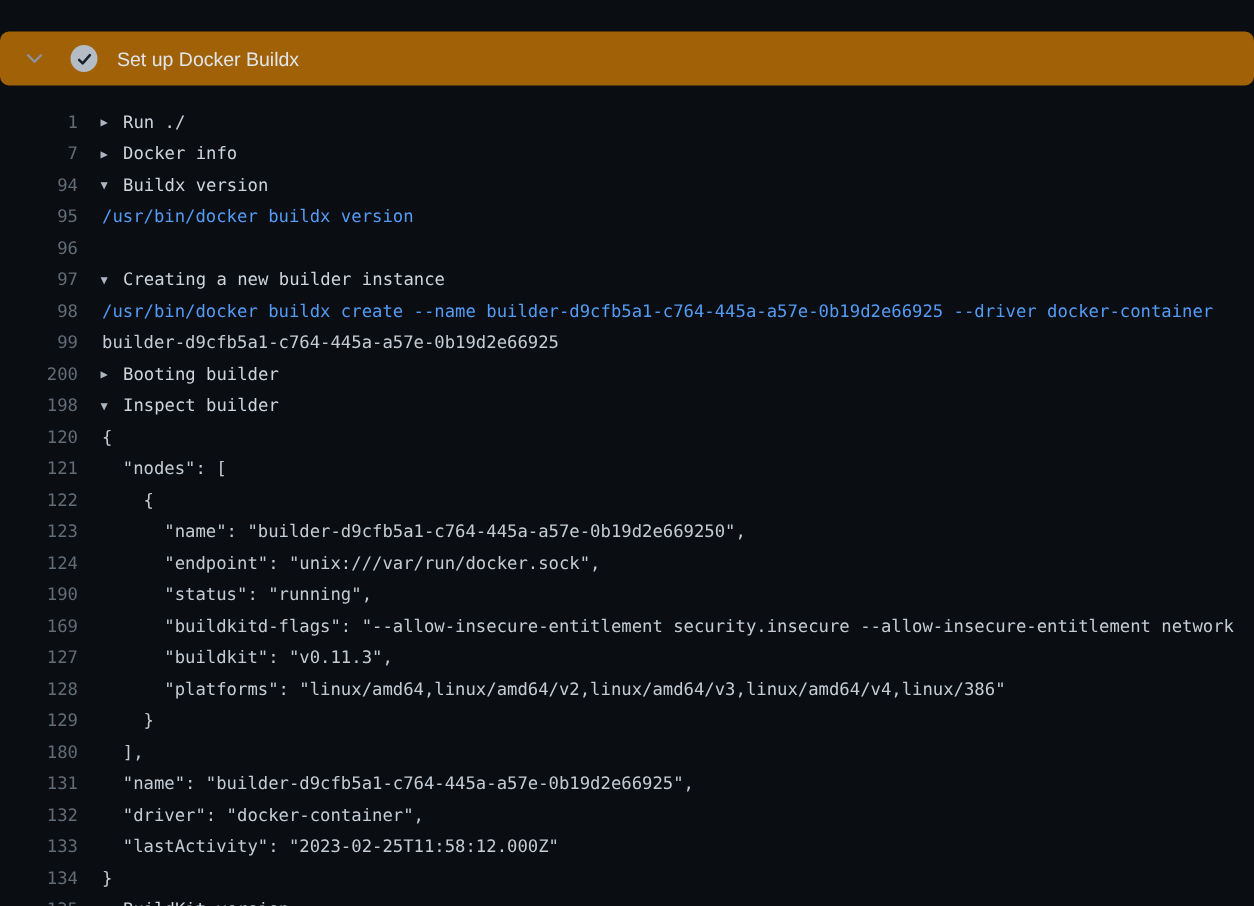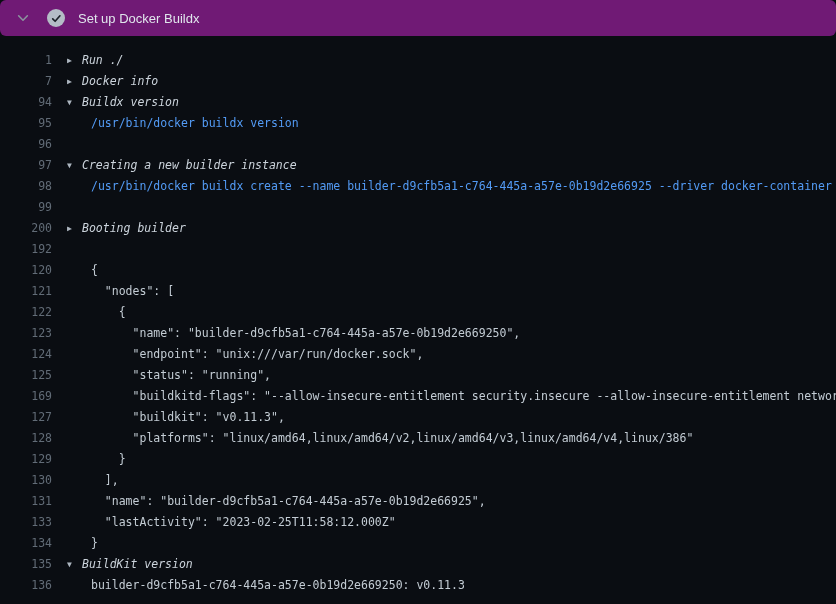--- a/index.html
+++ b/index.html
@@ -3,23 +3,23 @@
 <meta charset="utf-8">
 <style>
   html,body{margin:0;padding:0;}
   body{
     width:836px;height:604px;
     background:#0a0d12;
     overflow:hidden;
     font-family:"DejaVu Sans Mono",monospace;
   }
   .step-header{
-    margin-top:0;
+    margin-top:21px;
     height:36px;
-    background:#701a75;
+    background:#a16207;
     border-radius:6px;
     display:flex;
     align-items:center;
     padding:0 16px;
     box-sizing:border-box;
     cursor:pointer;
   }
   .chev{display:flex;align-items:center;margin-right:17px;}
   .check{
     width:18px;height:18px;border-radius:50%;
@@ -43,22 +43,22 @@
     line-height:21px;
     white-space:pre;
     overflow:hidden;
   }
   .ln{
     width:52px;flex:none;
     text-align:right;
     color:#626c77;
     cursor:pointer;
   }
-  .ct{margin-left:39px;white-space:pre;}
-  .ct.group{margin-left:15px;color:#ccd4dc;cursor:pointer;font-style:italic;}
+  .ct{margin-left:16px;white-space:pre;}
+  .ct.group{margin-left:15px;color:#ccd4dc;cursor:pointer;}
   .arrow{
     display:inline-block;
     width:15px;
     font-size:8px;
     color:#adb6c0;
     vertical-align:1px;
   }
   .ct.command{color:#539bf5;}
   .ct.output{color:#c3ccd4;}
 </style>
@@ -80,32 +80,33 @@
 </div>
 
 <div class="log">
     <div class="row"><span class="ln">1</span><span class="ct group"><span class="arrow">▶</span><span>Run ./</span></span></div>
     <div class="row"><span class="ln">7</span><span class="ct group"><span class="arrow">▶</span><span>Docker info</span></span></div>
     <div class="row"><span class="ln">94</span><span class="ct group"><span class="arrow">▼</span><span>Buildx version</span></span></div>
     <div class="row"><span class="ln">95</span><span class="ct command">/usr/bin/docker buildx version</span></div>
     <div class="row"><span class="ln">96</span></div>
     <div class="row"><span class="ln">97</span><span class="ct group"><span class="arrow">▼</span><span>Creating a new builder instance</span></span></div>
     <div class="row"><span class="ln">98</span><span class="ct command">/usr/bin/docker buildx create --name builder-d9cfb5a1-c764-445a-a57e-0b19d2e66925 --driver docker-container</span></div>
-    <div class="row"><span class="ln">99</span></div>
+    <div class="row"><span class="ln">99</span><span class="ct output">builder-d9cfb5a1-c764-445a-a57e-0b19d2e66925</span></div>
     <div class="row"><span class="ln">200</span><span class="ct group"><span class="arrow">▶</span><span>Booting builder</span></span></div>
-    <div class="row"><span class="ln">192</span></div>
+    <div class="row"><span class="ln">198</span><span class="ct group"><span class="arrow">▼</span><span>Inspect builder</span></span></div>
     <div class="row"><span class="ln">120</span><span class="ct output">{</span></div>
     <div class="row"><span class="ln">121</span><span class="ct output">  "nodes": [</span></div>
     <div class="row"><span class="ln">122</span><span class="ct output">    {</span></div>
     <div class="row"><span class="ln">123</span><span class="ct output">      "name": "builder-d9cfb5a1-c764-445a-a57e-0b19d2e669250",</span></div>
     <div class="row"><span class="ln">124</span><span class="ct output">      "endpoint": "unix:///var/run/docker.sock",</span></div>
-    <div class="row"><span class="ln">125</span><span class="ct output">      "status": "running",</span></div>
+    <div class="row"><span class="ln">190</span><span class="ct output">      "status": "running",</span></div>
     <div class="row"><span class="ln">169</span><span class="ct output">      "buildkitd-flags": "--allow-insecure-entitlement security.insecure --allow-insecure-entitlement network</span></div>
     <div class="row"><span class="ln">127</span><span class="ct output">      "buildkit": "v0.11.3",</span></div>
     <div class="row"><span class="ln">128</span><span class="ct output">      "platforms": "linux/amd64,linux/amd64/v2,linux/amd64/v3,linux/amd64/v4,linux/386"</span></div>
     <div class="row"><span class="ln">129</span><span class="ct output">    }</span></div>
-    <div class="row"><span class="ln">130</span><span class="ct output">  ],</span></div>
+    <div class="row"><span class="ln">180</span><span class="ct output">  ],</span></div>
     <div class="row"><span class="ln">131</span><span class="ct output">  "name": "builder-d9cfb5a1-c764-445a-a57e-0b19d2e66925",</span></div>
+    <div class="row"><span class="ln">132</span><span class="ct output">  "driver": "docker-container",</span></div>
     <div class="row"><span class="ln">133</span><span class="ct output">  "lastActivity": "2023-02-25T11:58:12.000Z"</span></div>
     <div class="row"><span class="ln">134</span><span class="ct output">}</span></div>
     <div class="row"><span class="ln">135</span><span class="ct group"><span class="arrow">▼</span><span>BuildKit version</span></span></div>
     <div class="row"><span class="ln">136</span><span class="ct output">builder-d9cfb5a1-c764-445a-a57e-0b19d2e669250: v0.11.3</span></div>
   </div>
 
 </body></html>

